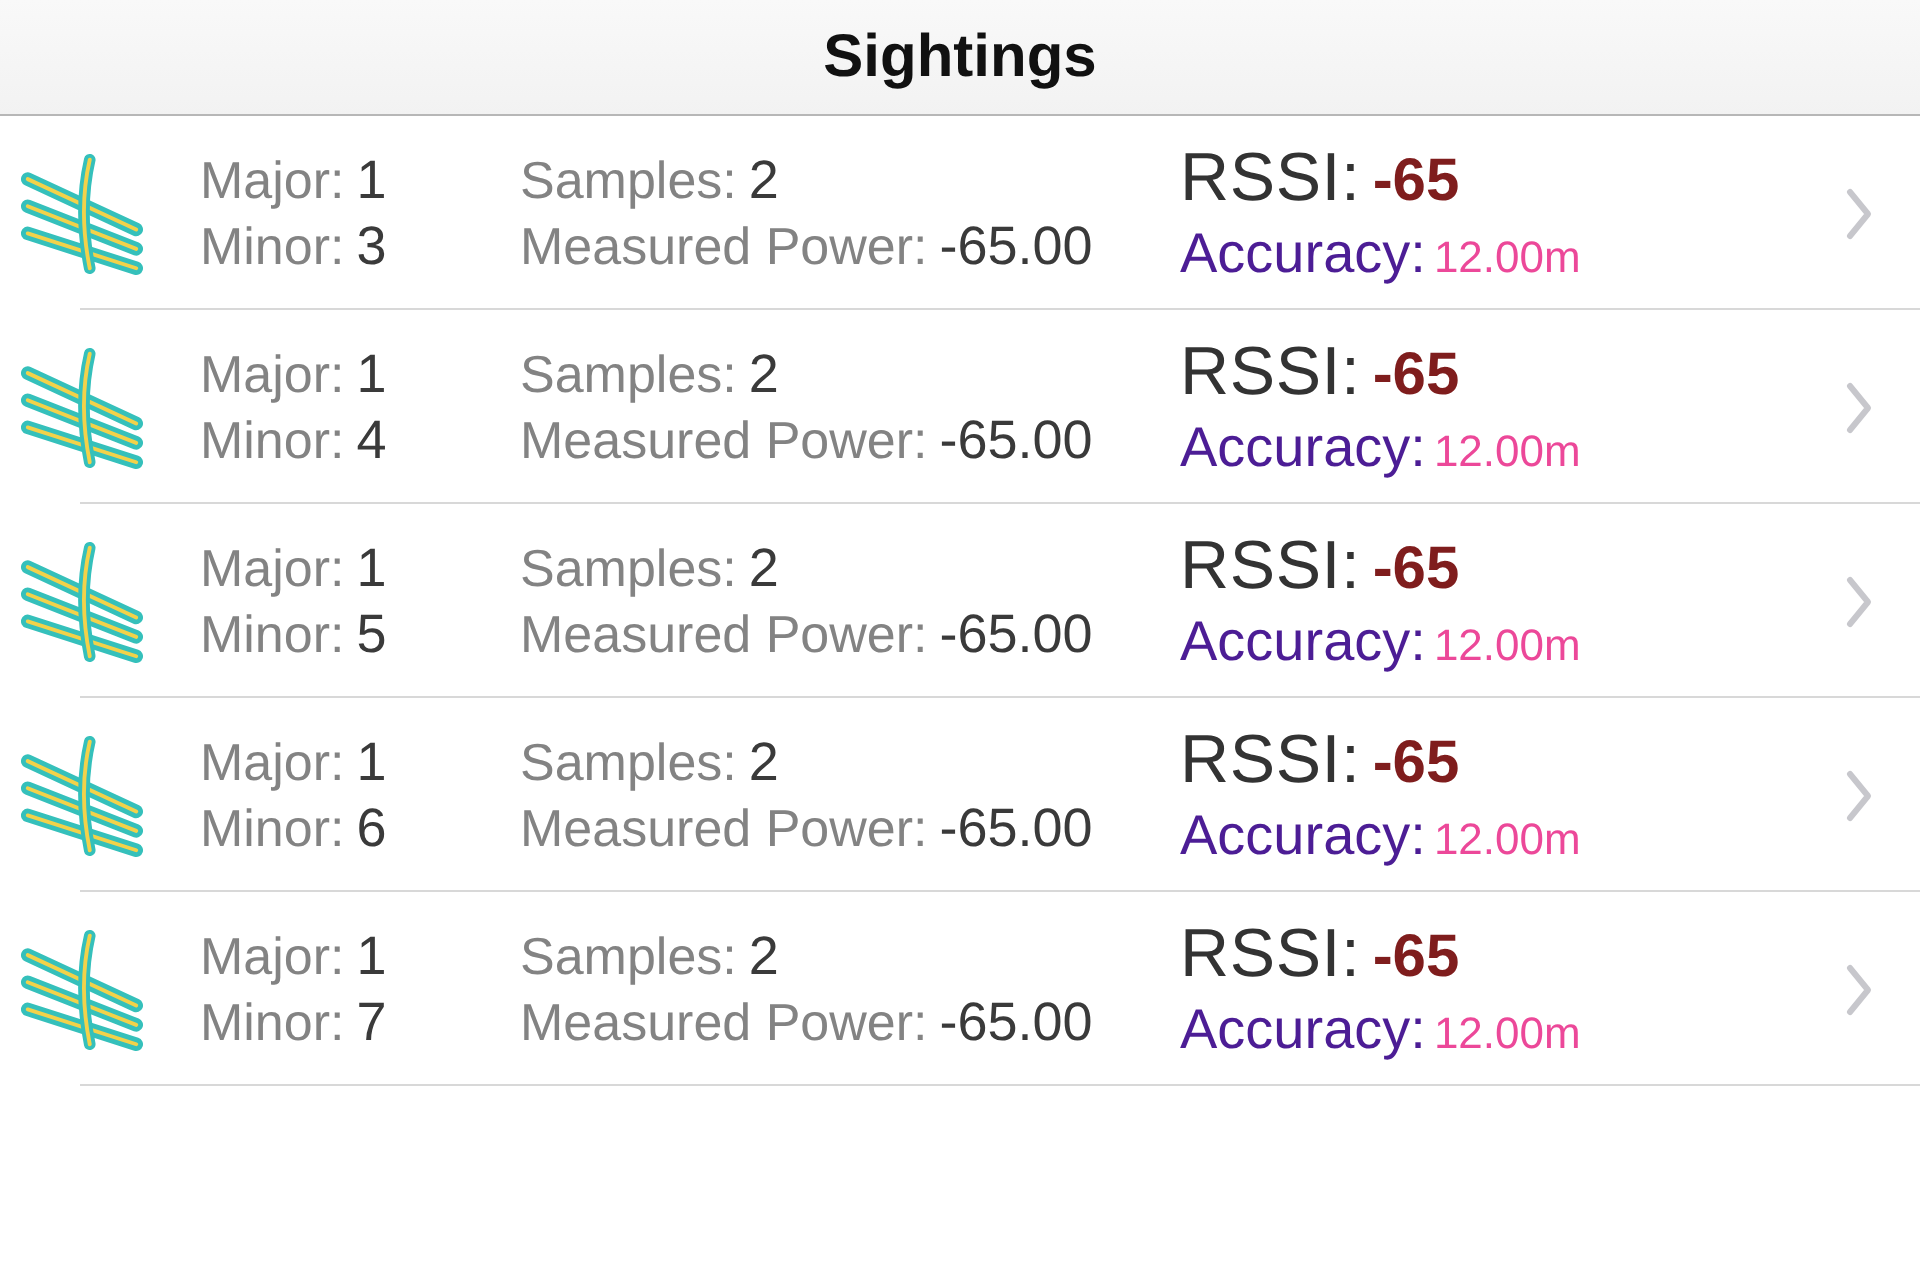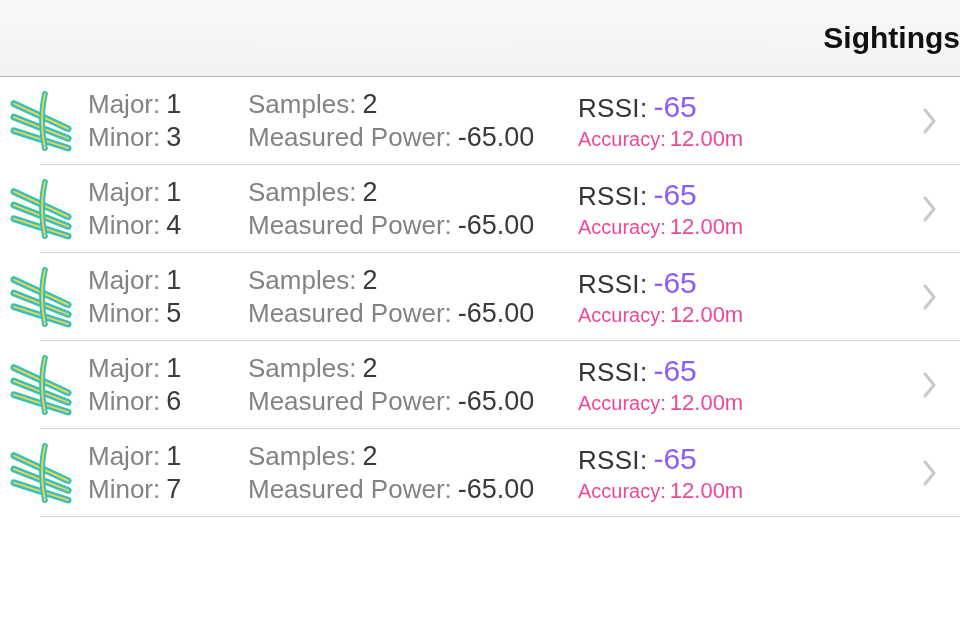--- a/index.html
+++ b/index.html
@@ -1,35 +1,36 @@
 <!DOCTYPE html>
 <html><head>
 <meta charset="utf-8">
 <style>
   * { box-sizing: border-box; margin: 0; padding: 0; }
   html, body { width: 960px; height: 640px; font-family: "Helvetica Neue", Helvetica, Arial, sans-serif; background: #fff; }
   .header {
-    height: 77px;
+    height: 58px;
     background: linear-gradient(#f9f9f9, #f2f2f2);
     border-bottom: 1px solid #b7b7b7;
     display: flex;
     align-items: center;
-    justify-content: flex-end;
+    justify-content: center;
   }
   .header-title {
     font-size: 30px;
     font-weight: 600;
     color: #111;
   }
   .list { }
   .row {
     display: flex;
     align-items: center;
     padding: 12px 18px 12px 10px;
     position: relative;
+    gap: 12px;
   }
   .row-divider {
     position: absolute;
     left: 40px; right: 0; bottom: 0;
     height: 1px;
     background: #d8d8d8;
   }
   .icon-wrap {
     width: 78px;
     display: flex;
@@ -52,34 +53,34 @@
     font-weight: 400;
   }
   .num-lg {
     font-size: 27px;
     color: #3a3a3a;
     font-weight: 400;
     margin-left: 6px;
   }
   .col2 .line { padding-right: 18px; }
   .rssi-label {
-    font-size: 26px;
+    font-size: 34px;
     color: #333;
     font-weight: 400;
     letter-spacing: 0.3px;
   }
   .rssi-val {
     font-size: 30px;
-    color: #8b5cf6;
-    font-weight: 400;
+    color: #7f1d1d;
+    font-weight: 700;
     margin-left: 6px;
   }
   .acc-label {
-    font-size: 20px;
-    color: #ec4899;
+    font-size: 28px;
+    color: #4c1d95;
     text-align: right;
   }
   .acc-val {
     font-size: 22px;
     color: #ec4899;
     margin-left: 4px;
   }
   .chevron {
     width: 24px;
     display: flex;

